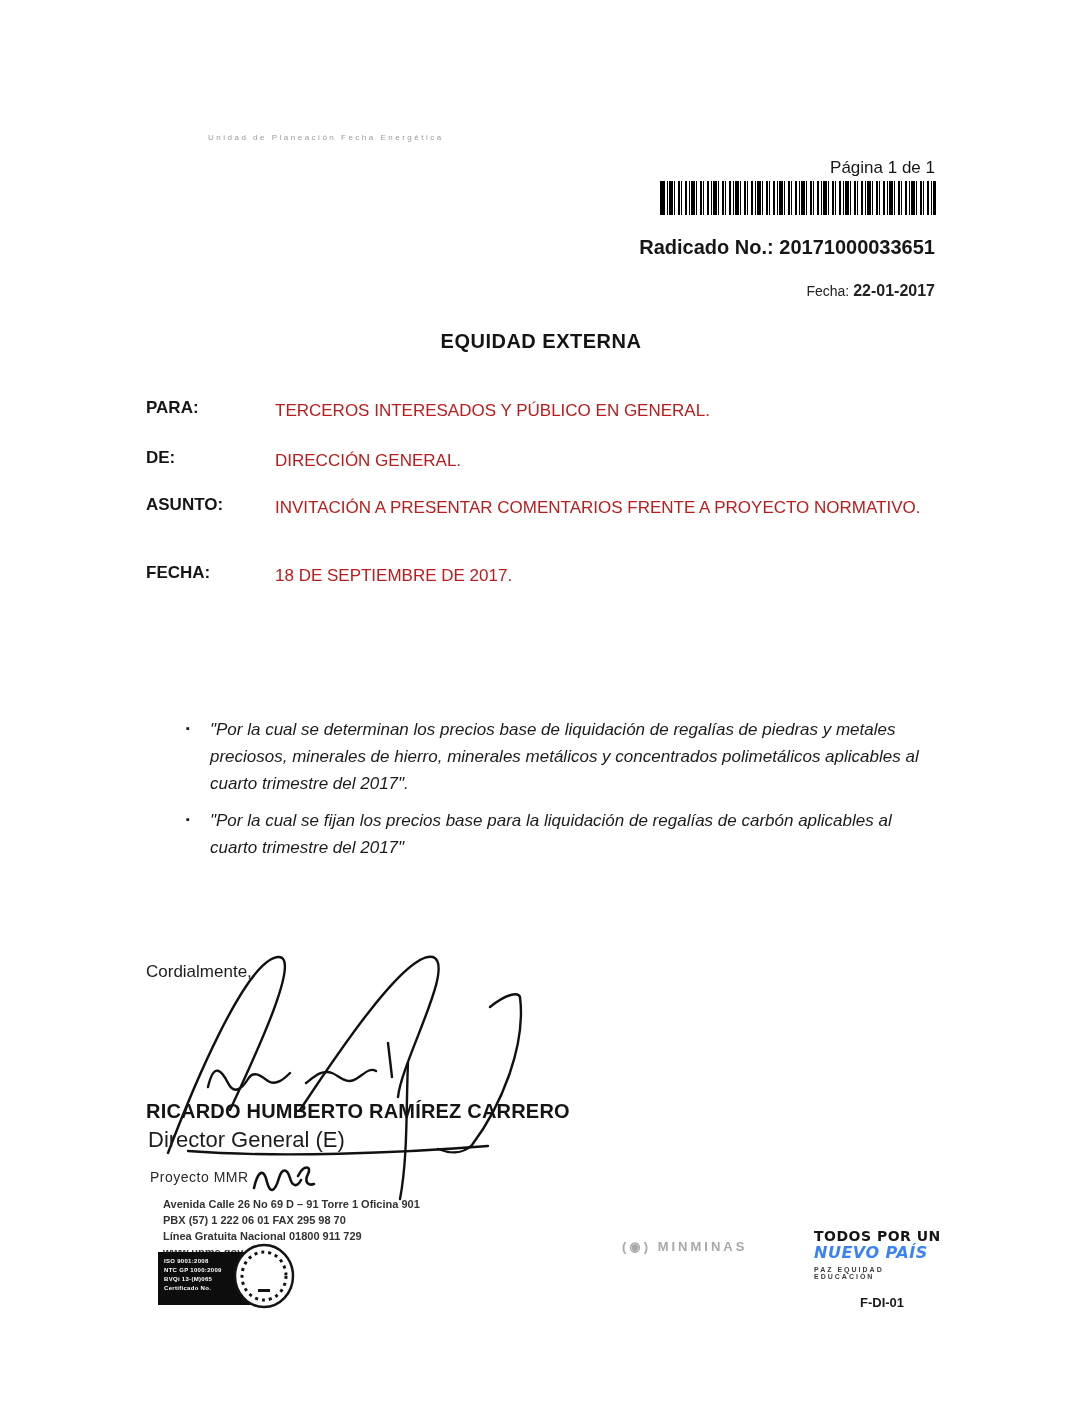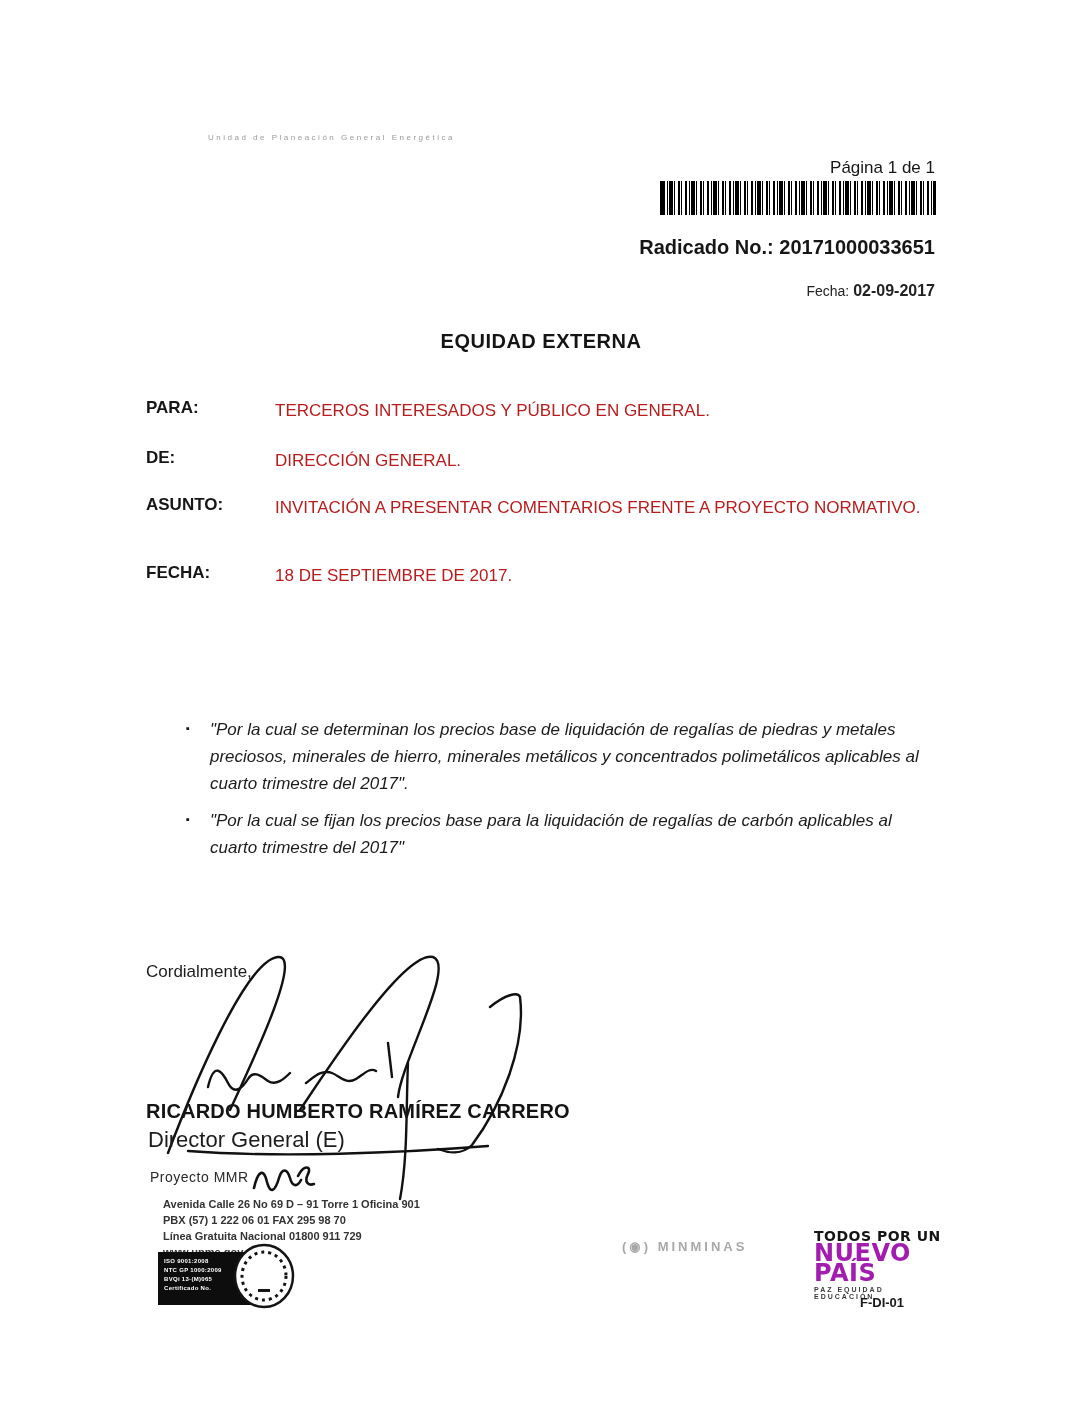--- a/index.html
+++ b/index.html
@@ -73,48 +73,48 @@
     padding:5px 6px;
     font-size:6px;line-height:9px;
     font-weight:bold;letter-spacing:0.3px;
     filter:blur(0.3px);
   }
   .minminas{
     font-size:13px;color:#a8a8a8;letter-spacing:3px;font-weight:bold;
     filter:blur(0.5px);white-space:nowrap;
   }
   .campaign-l1{font-size:14px;font-weight:900;color:#151515;letter-spacing:0.5px;line-height:14px;font-family:"DejaVu Sans",sans-serif;}
-  .campaign-l2{font-size:24px;font-weight:900;color:#a21caf;letter-spacing:0.5px;line-height:20px;font-family:"DejaVu Sans",sans-serif;}
+  .campaign-l2{font-size:16px;font-weight:900;color:#3b82f6;letter-spacing:0.5px;line-height:20px;font-family:"DejaVu Sans",sans-serif;font-style:italic;}
   .campaign-sub{font-size:7px;font-weight:bold;color:#3a3a3a;letter-spacing:2px;margin-top:3px;}
   .form-code{font-size:13px;font-weight:bold;color:#1a1a1a;}
   svg path{fill:none;}
 </style>
 </head>
 <body>
 
 <div class="page">
 
   <div class="abs" style="left:146px;top:56px;width:56px;height:100px;">
     <svg width="56" height="100" viewBox="0 0 56 100">
       <path d="M30 2 C14 6 4 22 5 44 C6 62 13 74 22 79 L21 96 L36 76 C29 68 26 58 31 49 L24 44 C20 34 24 14 36 6 Z" fill="#141414"></path>
       <path d="M16 10 C9 18 7 34 9 48 C10 58 14 64 18 67 C14 50 14 26 20 12 Z" fill="#ffffff"></path>
       <path d="M33 40 l9 -6 l2 10 l8 2 l-7 8 l3 10 l-10 -3 l-6 8 l-2 -11 Z" fill="#141414"></path>
     </svg>
   </div>
-  <div class="abs logo-tagline" style="left:208px;top:133px;">Unidad de Planeación General Energética</div>
+  <div class="abs logo-tagline" style="left:208px;top:133px;">Unidad de Planeación Fecha Energética</div>
 
   <div class="abs page-indicator" style="left:660px;top:158px;width:275px;">Página 1 de 1</div>
   <div class="abs barcode" style="left:660px;top:181px;width:270px;height:34px;"></div>
   <div class="abs radicado" style="left:560px;top:236px;width:375px;">
     <span>Radicado No.:</span>
     <span>20171000033651</span>
   </div>
   <div class="abs fecha-line" style="left:660px;top:282px;width:275px;">
     <span>Fecha:</span>
-    <b>02-09-2017</b>
+    <b>22-01-2017</b>
   </div>
 
   <div class="abs doc-title" style="left:146px;top:330px;width:790px;">EQUIDAD EXTERNA</div>
 
   <div class="abs field-label" style="left:146px;top:398px;">PARA:</div>
   <div class="abs field-value" style="left:275px;top:398px;width:660px;">TERCEROS INTERESADOS Y PÚBLICO EN GENERAL.</div>
 
   <div class="abs field-label" style="left:146px;top:448px;">DE:</div>
   <div class="abs field-value" style="left:275px;top:448px;width:660px;">DIRECCIÓN GENERAL.</div>
 

